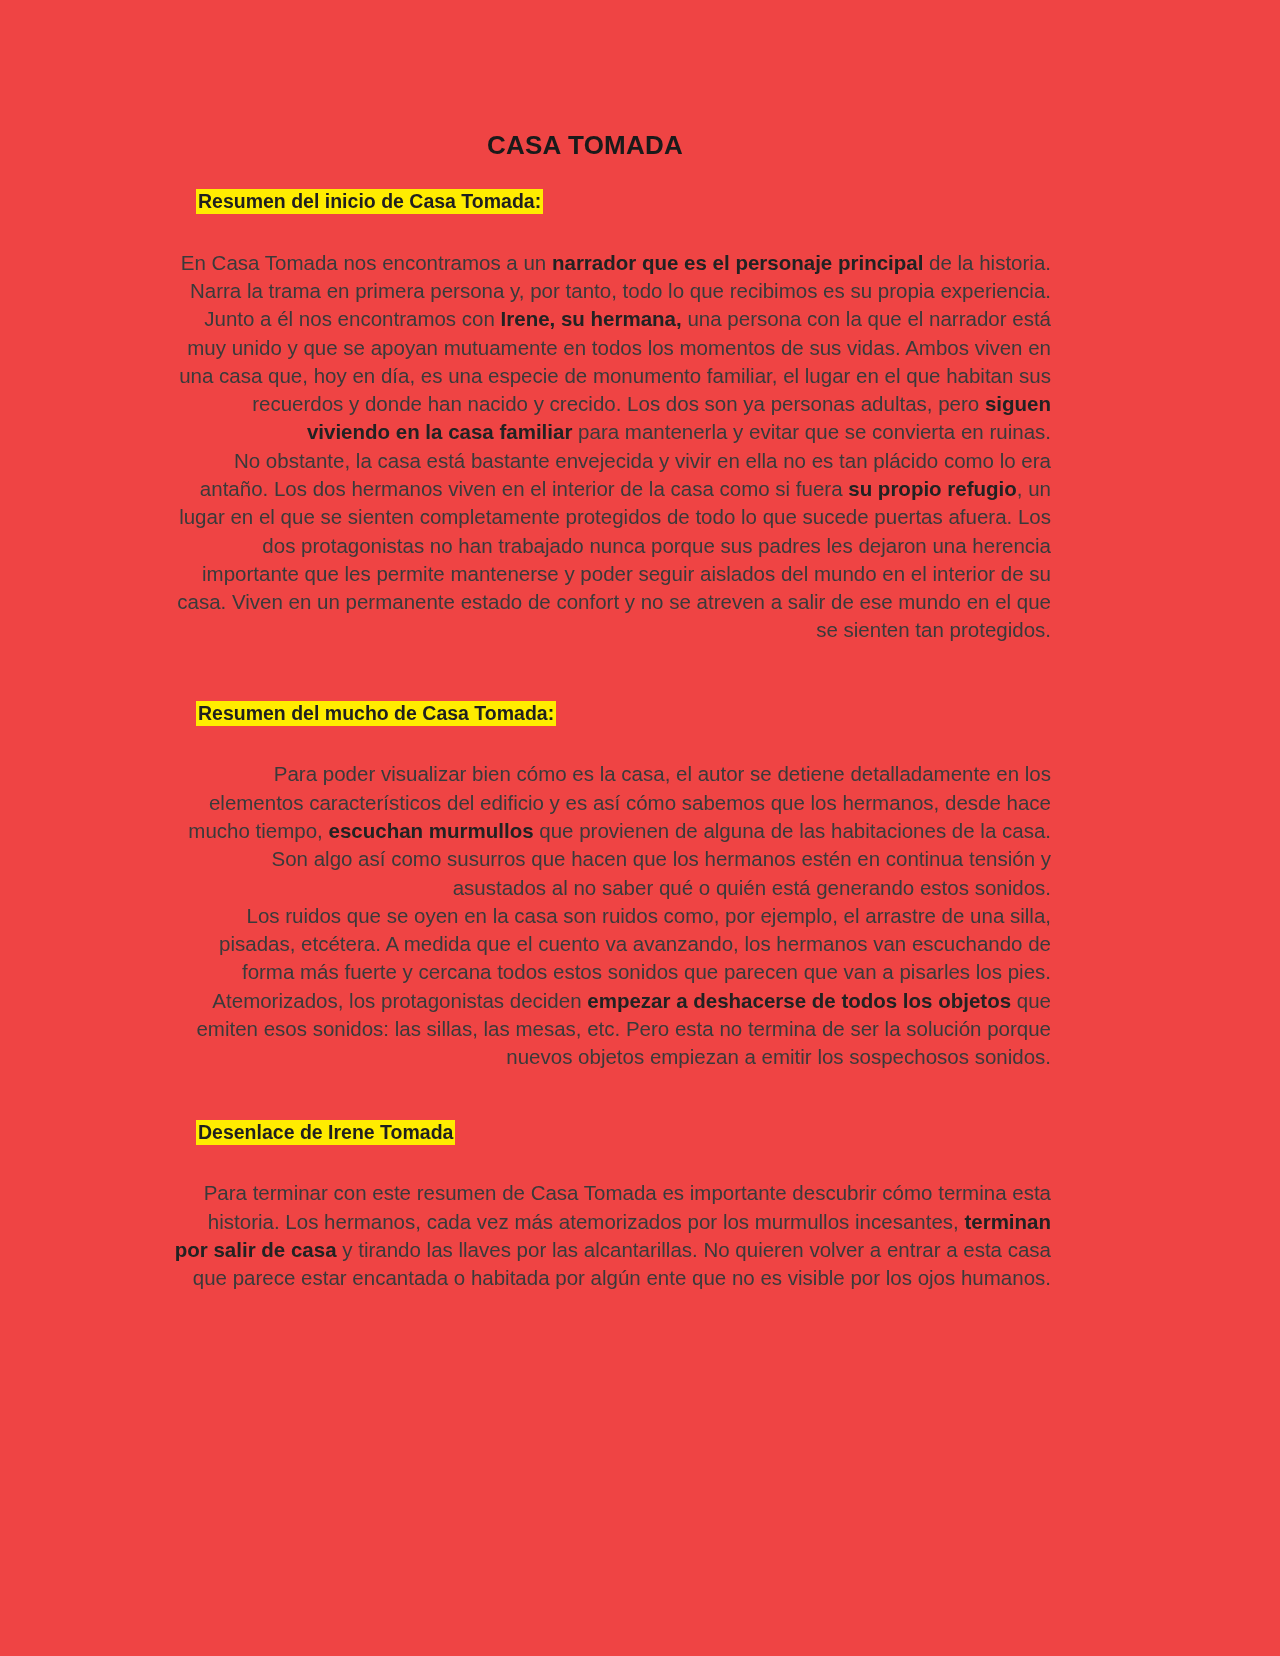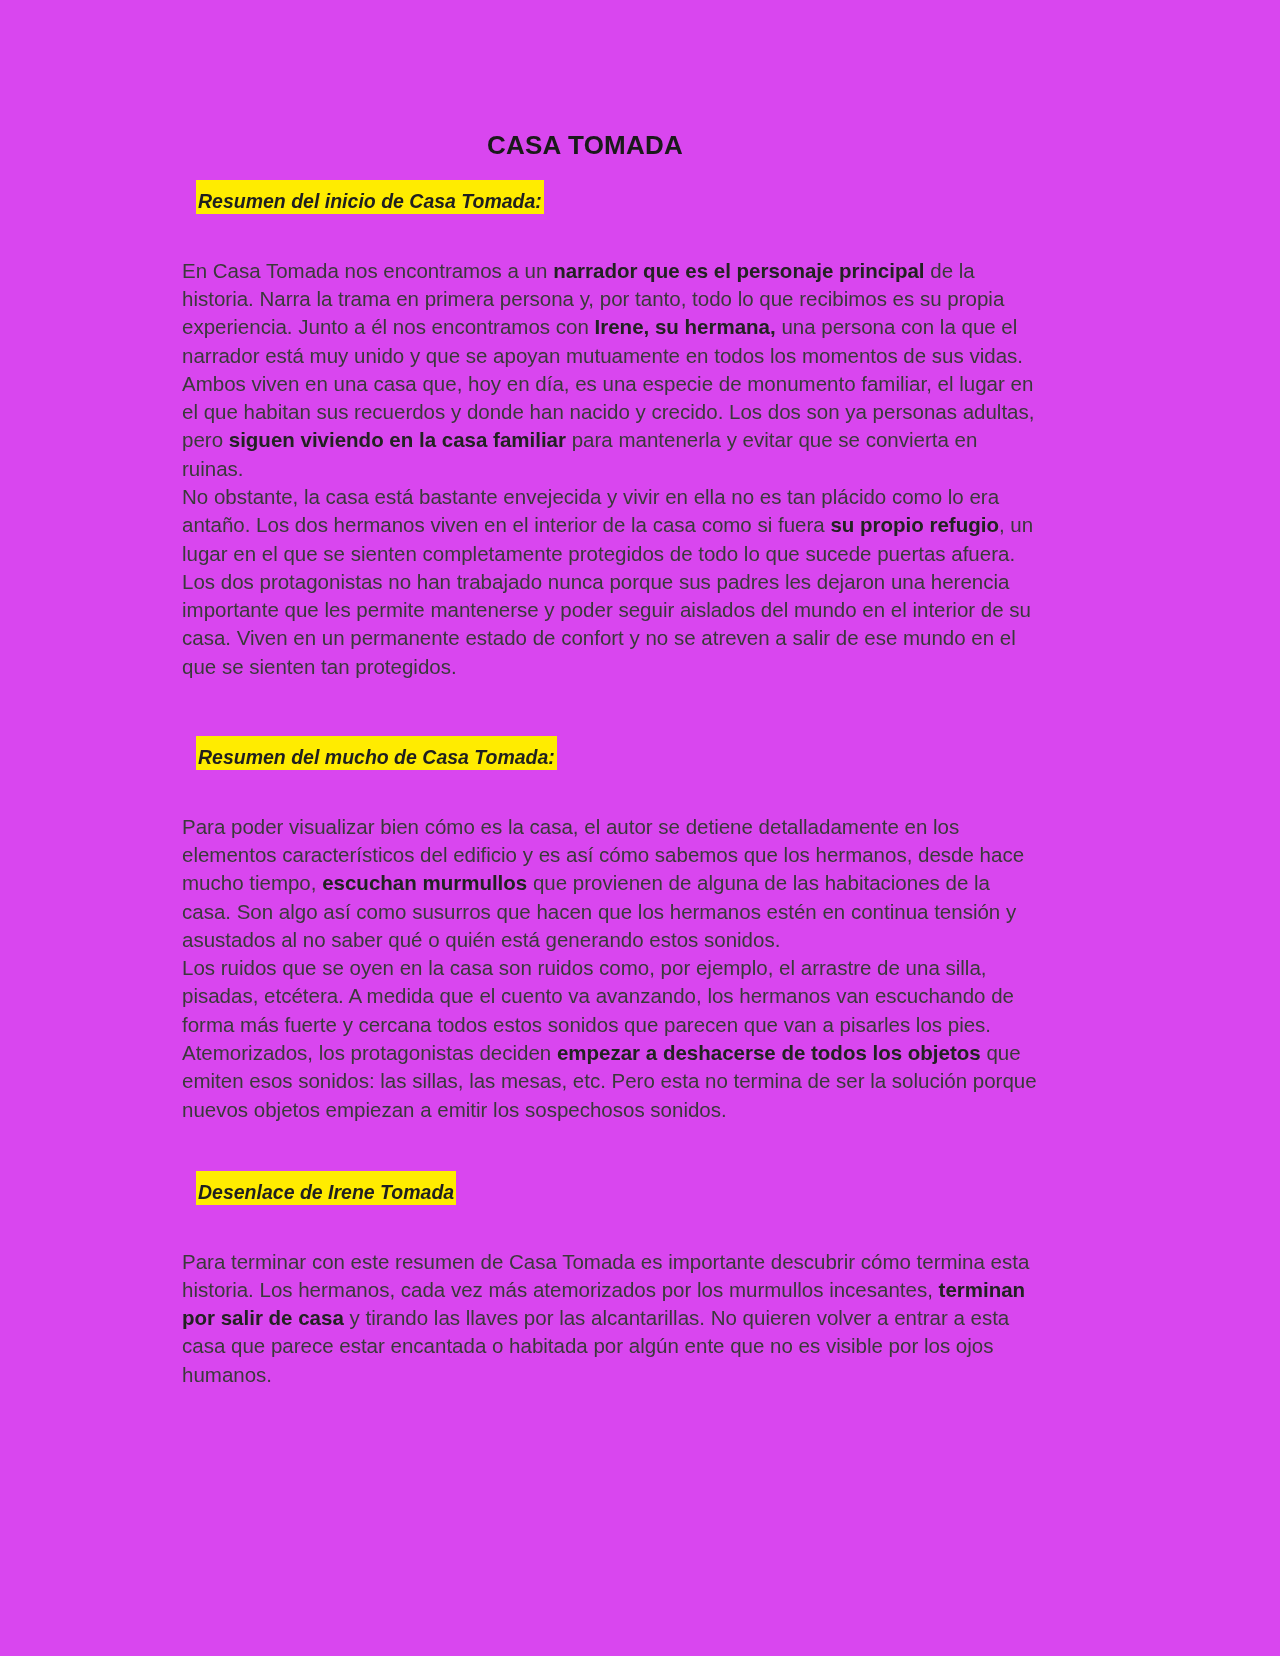--- a/index.html
+++ b/index.html
@@ -13,21 +13,21 @@
     height: 1656px;
     font-family: "Liberation Sans", sans-serif;
     color: #2a2a2a;
     -webkit-font-smoothing: antialiased;
   }
 
   .page {
     position: relative;
     width: 1280px;
     height: 1656px;
-    background: #d946ef;
+    background: #ef4444;
     box-sizing: border-box;
     padding: 130px 225px 0 170px;
   }
 
   .doc-title {
     text-align: center;
     font-size: 26px;
     font-weight: bold;
     color: #1a1a1a;
     letter-spacing: 0.2px;
@@ -38,32 +38,31 @@
   .section-heading {
     margin: 0 0 0 26px;
     font-size: 19.5px;
     font-weight: bold;
     color: #1f1f1f;
     line-height: 1.32;
     display: block;
   }
   .section-heading .hl {
     background: #ffec00;
-    padding: 10px 2px 2px 2px;
+    padding: 1px 2px 2px 2px;
     box-decoration-break: clone;
-    font-style: italic;
     -webkit-box-decoration-break: clone;
   }
 
   .body-block {
     font-size: 20.5px;
     line-height: 1.38;
     color: #3a3a3a;
-    text-align: left;
-    margin: 12px;
+    text-align: right;
+    margin: 4px;
   }
   .body-block p {
     margin: 0;
   }
   .body-block b,
   .body-block strong {
     font-weight: bold;
     color: #222222;
   }
   .gap-md { height: 30px; }

